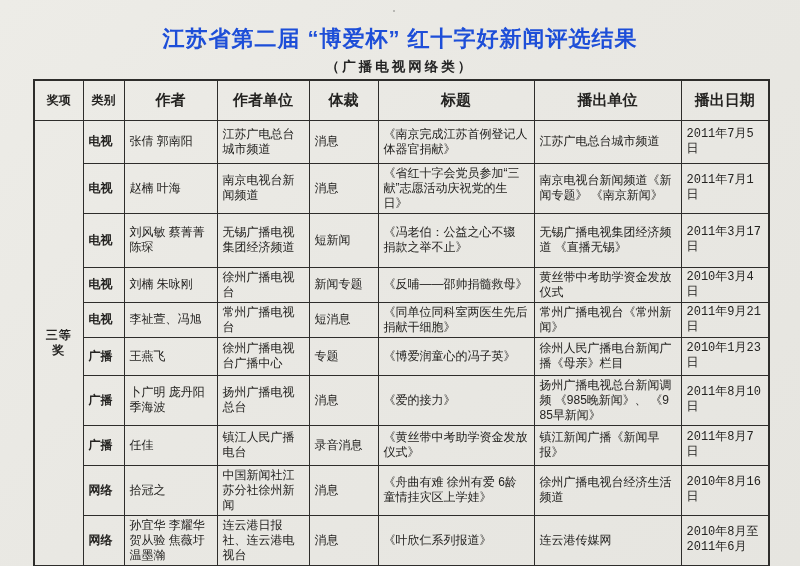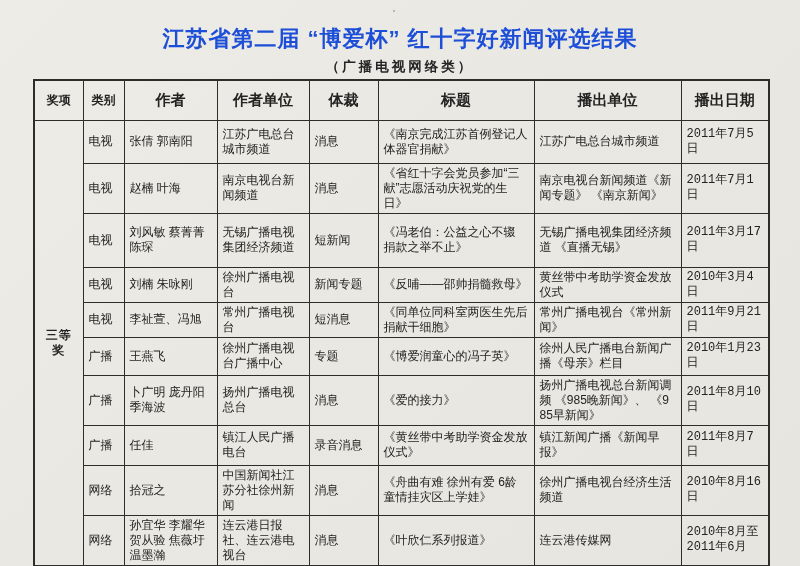--- a/index.html
+++ b/index.html
@@ -77,21 +77,21 @@
   .results-table tbody tr:nth-child(9)  { height: 43px; }
   .results-table tbody tr:nth-child(10) { height: 43px; }
   .award-cell {
     text-align: center;
     font-weight: bold;
     font-size: 12.5px;
     letter-spacing: 1px;
     padding: 2px 3px;
     margin-top: 16px;
   }
-  .cell-category { font-weight: normal; }
+  .cell-category { font-weight: bold; }
   .cell-date { font-size: 12px; font-family: Liberation Mono, monospace; }
   .speck {
     position: absolute;
     background: #6a6a66;
     border-radius: 50%;
   }
   .speck.s1 { left: 199px; top: 45px; width: 3px; height: 3px; }
   .speck.s2 { left: 393px; top: 10px; width: 2px; height: 2px; opacity: .5; }
 </style>
 </head>

